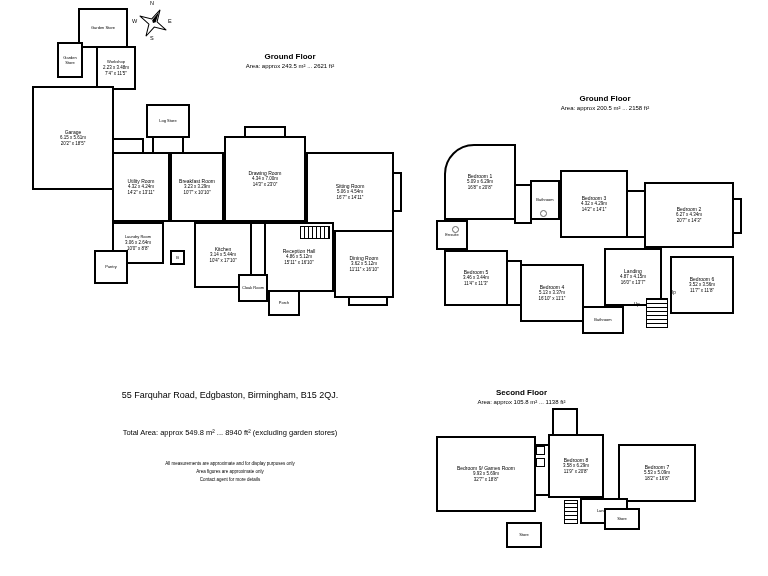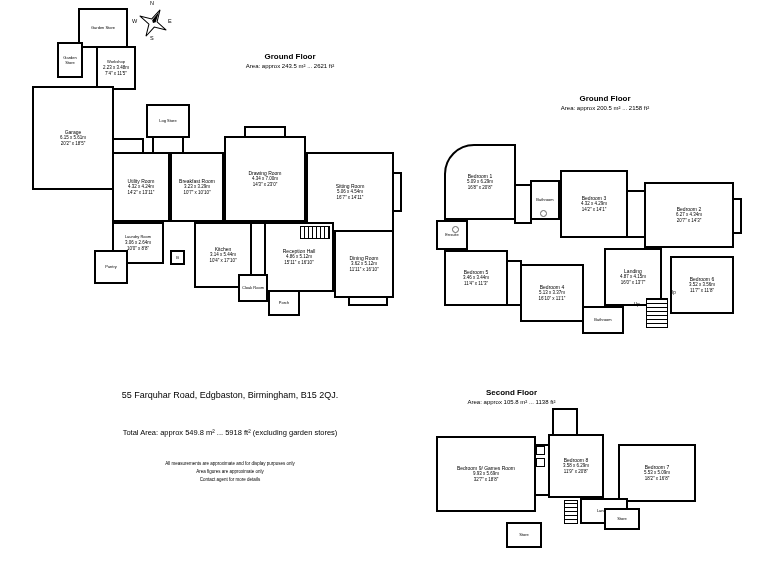--- a/index.html
+++ b/index.html
@@ -45,21 +45,21 @@
 </div>
 
 <div class="floor-hd" style="left:225px;top:52px;width:130px;">
   <div class="t">Ground Floor</div>
   <div class="a">Area: approx 243.5 m² ... 2621 ft²</div>
 </div>
 <div class="floor-hd" style="left:540px;top:94px;width:130px;">
   <div class="t">Ground Floor</div>
   <div class="a">Area: approx 200.5 m² ... 2158 ft²</div>
 </div>
-<div class="floor-hd" style="left:444px;top:388px;width:135px;">
+<div class="floor-hd" style="left:454px;top:388px;width:135px;">
   <div class="t">Second Floor</div>
   <div class="a">Area: approx 105.8 m² ... 1138 ft²</div>
 </div>
 
 <div class="aux" style="left:108px;top:138px;width:36px;height:18px;"></div>
 <div class="aux" style="left:152px;top:136px;width:32px;height:20px;"></div>
 <div class="aux" style="left:250px;top:222px;width:16px;height:66px;"></div>
 <div class="aux" style="left:244px;top:126px;width:42px;height:14px;"></div>
 <div class="aux" style="left:392px;top:172px;width:10px;height:40px;"></div>
 <div class="aux" style="left:348px;top:296px;width:40px;height:10px;"></div>
@@ -283,18 +283,18 @@
 <div class="room sm" style="left:604px;top:508px;width:36px;height:22px;">
   <div class="lbl">
       <div class="rname">Store</div>
     </div>
 </div>
 <div class="sq" style="left:536px;top:446px;width:9px;height:9px;"></div>
 <div class="sq" style="left:536px;top:458px;width:9px;height:9px;"></div>
 <div class="stairs h" style="left:564px;top:500px;width:14px;height:24px;"></div>
 
 <div class="addr">55 Farquhar Road, Edgbaston, Birmingham, B15 2QJ.</div>
-<div class="total">Total Area: approx 549.8 m² ... 5918 ft² (excluding garden stores)</div>
+<div class="total">Total Area: approx 549.8 m² ... 8940 ft² (excluding garden stores)</div>
 <div class="disc">
   <div>All measurements are approximate and for display purposes only</div>
   <div>Area figures are approximate only</div>
   <div>Contact agent for more details</div>
 </div>
 
 </body></html>

